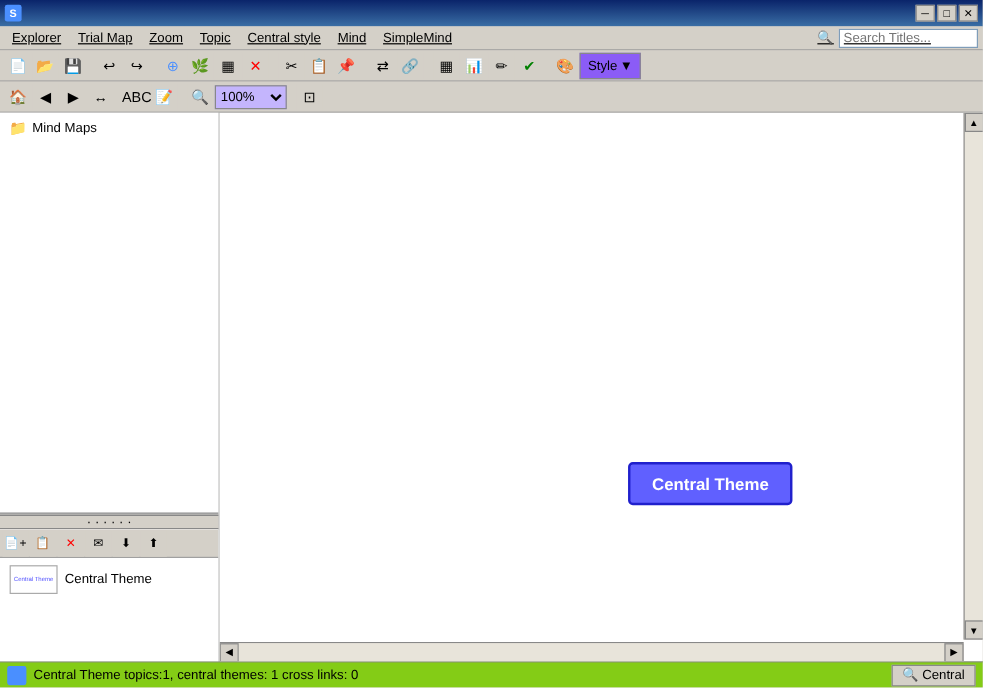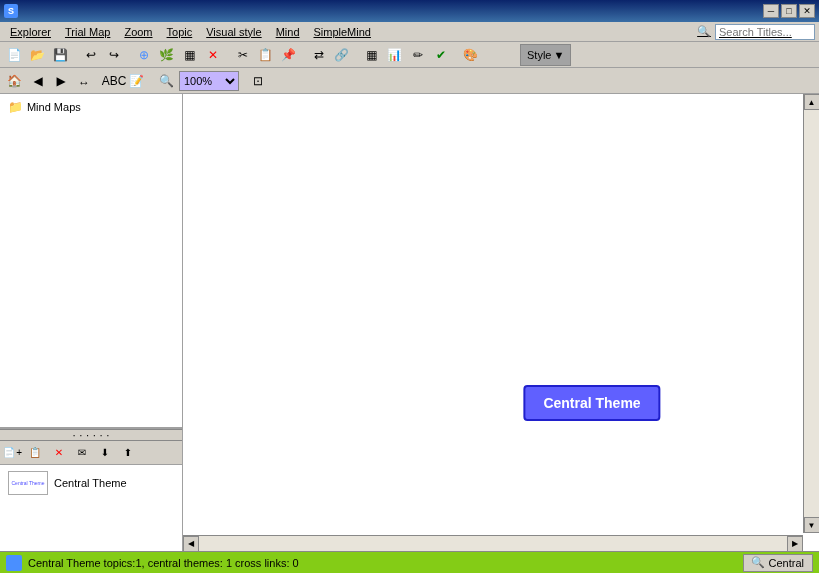--- a/index.html
+++ b/index.html
@@ -70,21 +70,21 @@
       margin-left: auto;
       display: flex;
       align-items: center;
       gap: 2px;
     }
     #search-icon-btn {
       width: 18px; height: 18px;
       display: flex; align-items: center; justify-content: center;
     }
     #search-input {
-      width: 100px;
+      width: 116px;
       height: 16px;
       border: 1px solid #7f9db9;
       background: white;
       font-size: 11px;
       padding: 0 3px;
       color: #999;
     }
 
     
     #main-toolbar {
@@ -101,26 +101,25 @@
       background: #d4d0c8;
       border: 1px solid transparent;
       display: flex; align-items: center; justify-content: center;
       cursor: pointer;
       font-size: 12px;
     }
     .tb-separator { width: 6px; }
     .tb-style-btn {
       height: 22px;
       padding: 0 6px;
-      background: #a3a3a3;
+      background: #8b5cf6;
       border: 1px solid #888;
       display: flex; align-items: center; gap: 2px;
       cursor: pointer;
       font-size: 11px;
-      margin-left: 37px;
     }
 
     
     #second-toolbar {
       background: #d4d0c8;
       height: 26px;
       display: flex;
       align-items: center;
       padding: 0 4px;
       border-bottom: 1px solid #a0a0a0;
@@ -324,21 +323,21 @@
     <div class="win-btn">□</div>
     <div class="win-btn win-btn-close">✕</div>
   </div>
 </div>
 
 <div id="menu-bar">
   <span class="menu-item">Explorer</span>
   <span class="menu-item">Trial Map</span>
   <span class="menu-item">Zoom</span>
   <span class="menu-item">Topic</span>
-  <span class="menu-item">Visual style</span>
+  <span class="menu-item">Central style</span>
   <span class="menu-item">Mind</span>
   <span class="menu-item">SimpleMind</span>
   <div id="search-container">
     <div id="search-icon-btn">🔍</div>
     <input id="search-input" type="text" placeholder="Search Titles..." style="">
   </div>
 </div>
 
 <div id="main-toolbar">
   <div class="tb-btn">📄</div>

